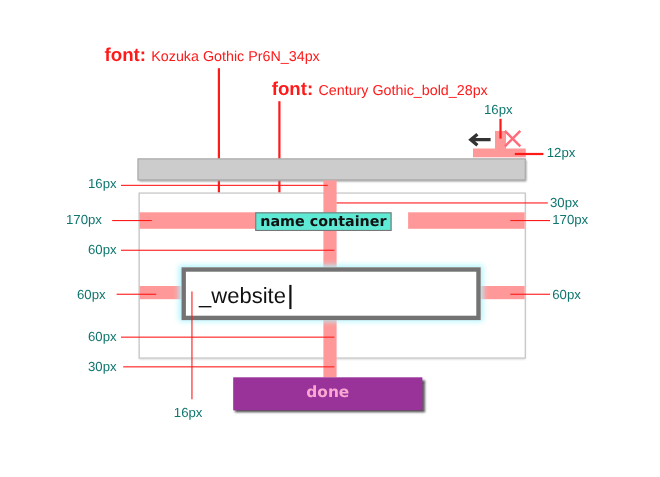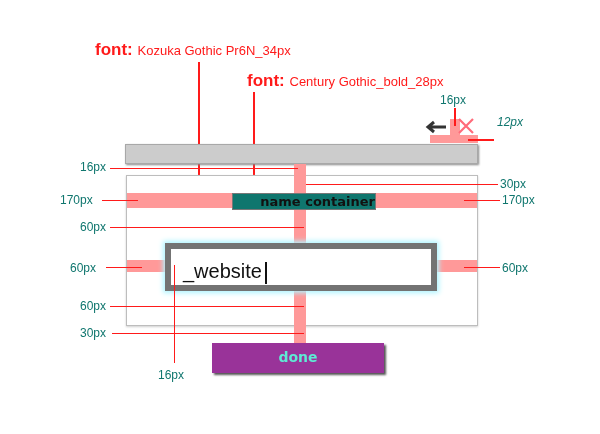--- a/index.html
+++ b/index.html
@@ -8,29 +8,29 @@
   .abs { position:absolute; }
   .ann-font { font-size:17px; font-weight:bold; color:#ff1a1a; white-space:nowrap; }
   .ann-font .val { font-size:13px; font-weight:normal;text-align:right; }
   .ann { font-size:12px; color:#0f766e; white-space:nowrap; }
   .rline { background:#ff1a1a; position:absolute; }
   .pink { background:#ff9999; position:absolute; }
   .topbar { left:125px; top:144px; width:353px; height:20px; background:#cccccc;
             border:1px solid #a8a8a8; box-shadow:1px 1px 2px #888; box-sizing:border-box; }
   .panel { left:126px; top:175px; width:352px; height:151px; background:#fff;
            border:1px solid #bdbdbd; box-shadow:0 1px 2px #cfcfcf; box-sizing:border-box; }
-  .namebox { left:232px; top:193px; width:144px; height:17px; background:#0f766e;
+  .namebox { left:232px; top:193px; width:124px; height:17px; background:#5eead4;
              border:1px solid #777; box-sizing:border-box; font-size:13px; font-weight:bold;
-             color:#111; text-align:right; line-height:15px; font-family:"DejaVu Sans", sans-serif; }
+             color:#111; text-align:center; line-height:15px; font-family:"DejaVu Sans", sans-serif; }
   .input { left:165px; top:243px; width:272px; height:48px; background:#fff;
-           border:6px solid #737373; box-shadow:0 0 5px 2px #aef4ff; box-sizing:border-box;
+           border:4px solid #737373; box-shadow:0 0 5px 2px #aef4ff; box-sizing:border-box;
            font-size:20px; color:#111; padding-left:12px; line-height:44px; }
   .caret { display:inline-block; width:2px; height:22px; background:#111; vertical-align:middle; margin-left:3px; }
   .done { left:212px; top:343px; width:172px; height:30px; background:#993399;
-          color:#5eead4; font-weight:bold; font-size:14px; text-align:center; line-height:28px;
+          color:#f9a8d4; font-weight:bold; font-size:14px; text-align:center; line-height:28px;
           box-shadow:2px 2px 2px #555; font-family:"DejaVu Sans", sans-serif; }
 </style>
 </head>
 <body>
 
 <div class="abs ann-font" style="left:95px;top:40px;">
   <span>font:</span>
   <span class="val">Kozuka Gothic Pr6N_34px</span>
 </div>
 <div class="abs ann-font" style="left:205px;top:71px;margin-left:42px;">
@@ -48,21 +48,21 @@
     </svg>
 </div>
 <div class="abs" style="left:457px;top:117px;width:18px;height:18px;">
   <svg width="18" height="18" viewBox="0 0 18 18">
       <path d="M2 2 L16 16 M16 2 L2 16" stroke="#ff6b7a" stroke-width="2.2" fill="none"></path>
     </svg>
 </div>
 <div class="rline" style="left:454px;top:108px;width:2px;height:18px;"></div>
 <div class="abs ann" style="left:440px;top:93px;">16px</div>
 <div class="rline" style="left:468px;top:139px;width:26px;height:2px;"></div>
-<div class="abs ann" style="left:497px;top:115px;font-style:italic;">12px</div>
+<div class="abs ann" style="left:497px;top:132px;">12px</div>
 
 <div class="abs topbar"></div>
 
 <div class="abs panel"></div>
 
 <div class="pink" style="left:294px;top:164px;width:12px;height:179px;"></div>
 <div class="pink" style="left:127px;top:193px;width:106px;height:15px;"></div>
 <div class="pink" style="left:371px;top:193px;width:106px;height:15px;"></div>
 <div class="pink" style="left:127px;top:260px;width:40px;height:12px;"></div>
 <div class="pink" style="left:436px;top:260px;width:41px;height:12px;"></div>

